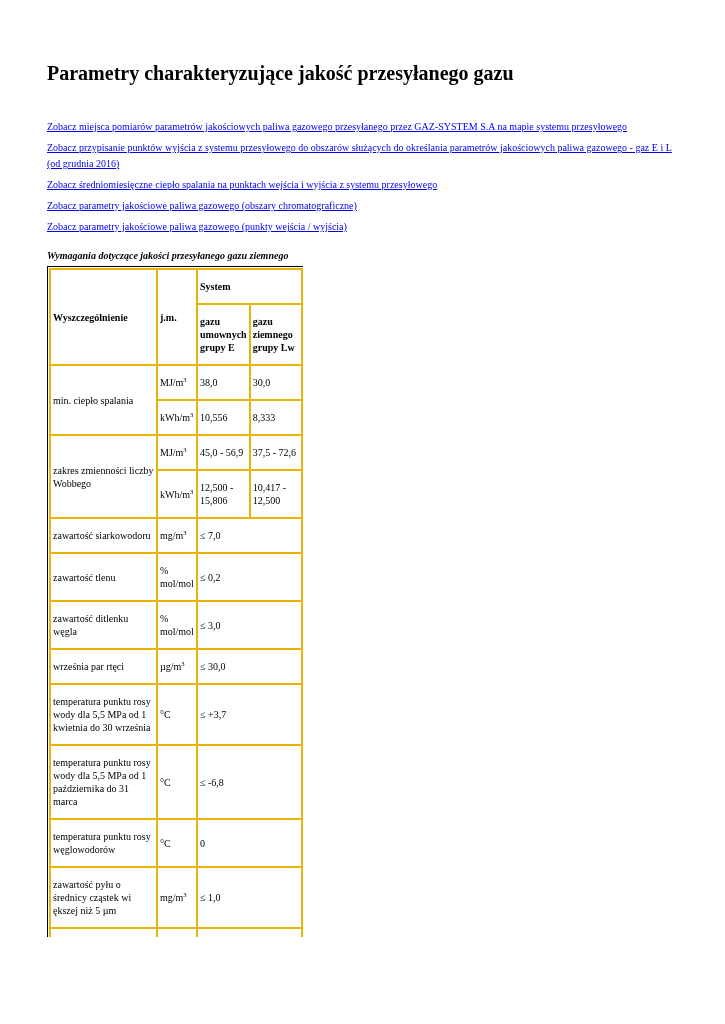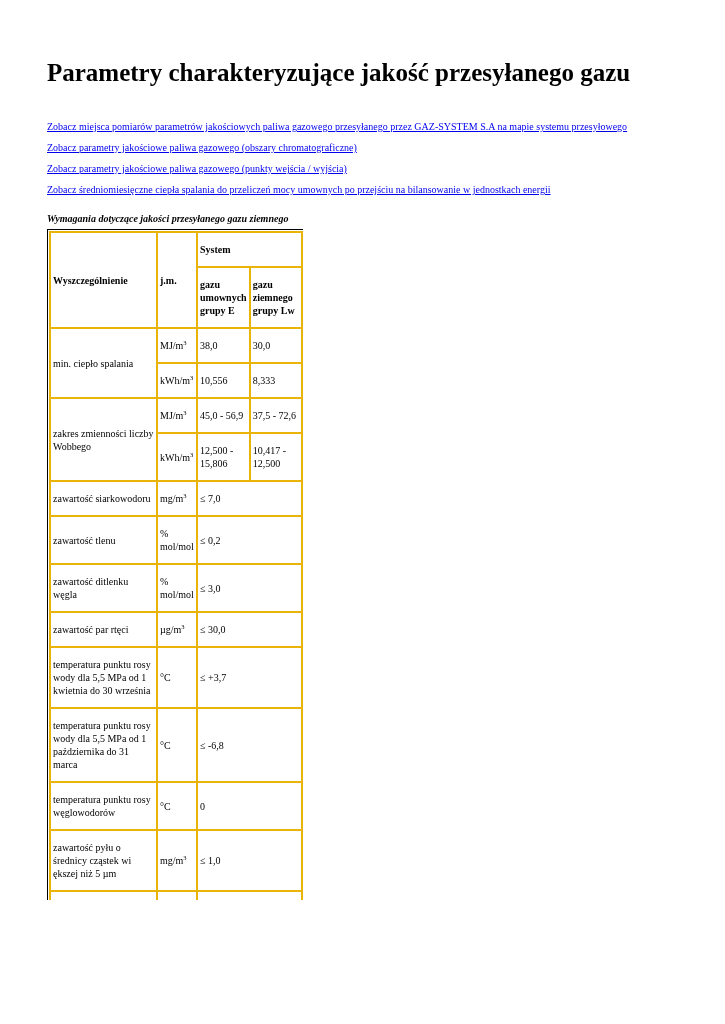--- a/index.html
+++ b/index.html
@@ -8,21 +8,21 @@
     height: 1024px;
     box-sizing: border-box;
     padding: 62px 47px 0 47px;
     background: #ffffff;
     color: #000000;
     font-family: "Liberation Serif", "DejaVu Serif", serif;
     font-size: 10px;
     overflow: hidden;
   }
   h1.page-title {
-    font-size: 25px;
+    font-size: 20px;
     font-weight: bold;
     line-height: 22px;
     margin: 0 0 35px 0;
   }
   .links p {
     margin: 0 0 5px 0;
     line-height: 16px;
     max-width: 631px;
   }
   .links a {
@@ -70,23 +70,24 @@
     line-height: 0;
   }
 </style>
 </head>
 <body>
 
 <h1 class="page-title">Parametry charakteryzujące jakość przesyłanego gazu</h1>
 
 <div class="links">
   <p><a href="#">Zobacz miejsca pomiarów parametrów jakościowych paliwa gazowego przesyłanego przez GAZ-SYSTEM S.A na mapie systemu przesyłowego</a></p>
+  <p><a href="#">Zobacz przypisanie punktów wyjścia z systemu przesyłowego do obszarów służących do określania parametrów jakościowych paliwa gazowego - gaz E i L (od grudnia 2016)</a></p>
+  <p><a href="#">Zobacz średniomiesięczne ciepło spalania na punktach wejścia i wyjścia z systemu przesyłowego</a></p>
   <p><a href="#">Zobacz parametry jakościowe paliwa gazowego (obszary chromatograficzne)</a></p>
   <p><a href="#">Zobacz parametry jakościowe paliwa gazowego (punkty wejścia / wyjścia)</a></p>
-  <p><a href="#">Zobacz średniomiesięczne ciepła spalania do przeliczeń mocy umownych po przejściu na bilansowanie w jednostkach energii</a></p>
 </div>
 
 <p class="section-heading">Wymagania dotyczące jakości przesyłanego gazu ziemnego</p>
 
 <div class="table-clip">
   <table class="gas-table">
     <colgroup>
       <col class="c1">
         <col class="c2">
         <col class="c3">
@@ -133,21 +134,21 @@
           <td>zawartość tlenu</td>
           <td>% mol/mol</td>
           <td colspan="2">≤ 0,2</td>
         </tr>
         <tr>
           <td>zawartość ditlenku węgla</td>
           <td>% mol/mol</td>
           <td colspan="2">≤ 3,0</td>
         </tr>
         <tr>
-          <td>zawartość par rtęci</td>
+          <td>września par rtęci</td>
           <td><span>µg/m</span><sup class="u3">3</sup></td>
           <td colspan="2">≤ 30,0</td>
         </tr>
         <tr>
           <td>temperatura punktu rosy wody dla 5,5 MPa od 1 kwietnia do 30 września</td>
           <td>°C</td>
           <td colspan="2">≤ +3,7</td>
         </tr>
         <tr>
           <td>temperatura punktu rosy wody dla 5,5 MPa od 1 października do 31 marca</td>

